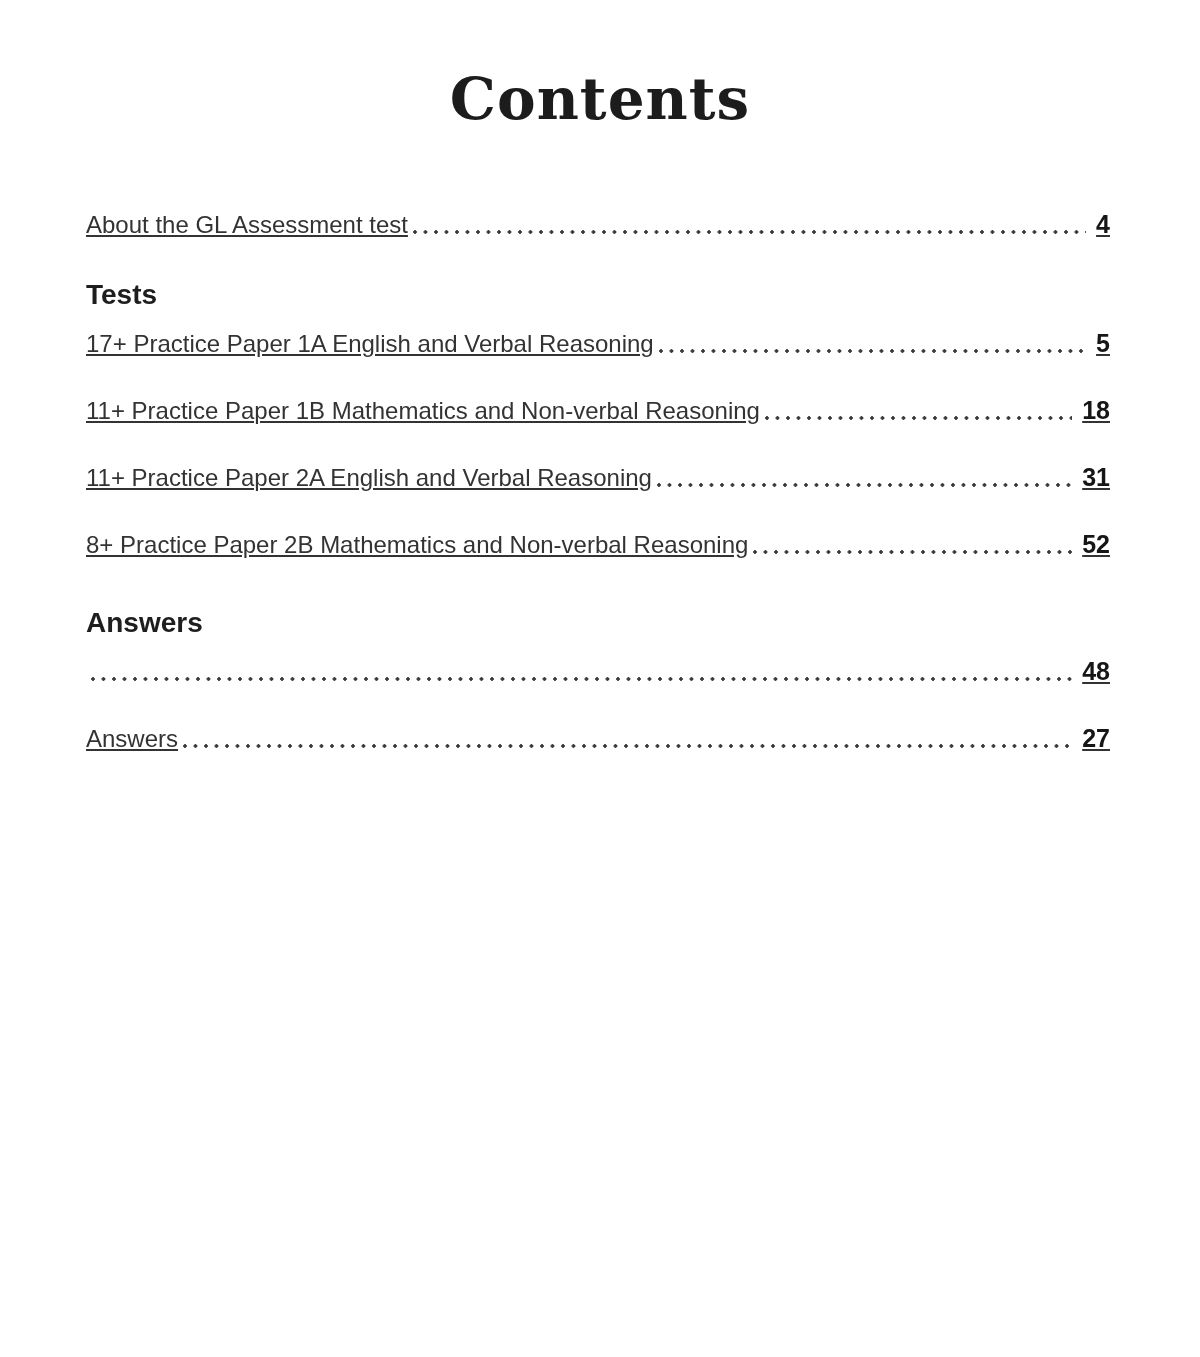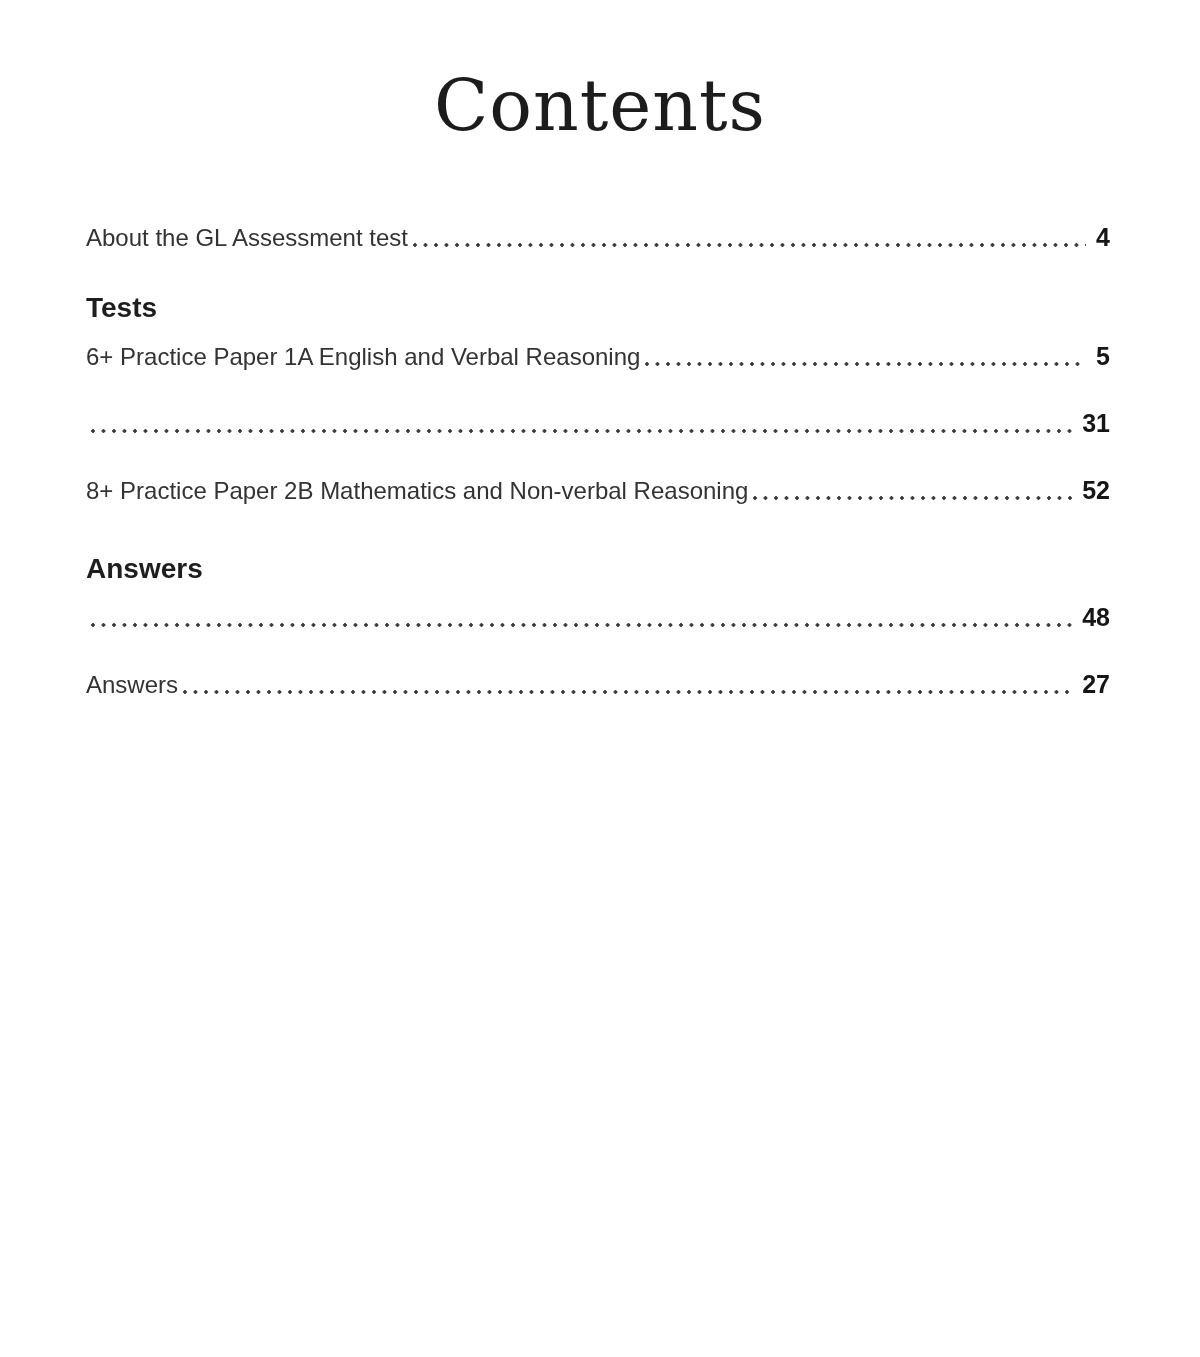--- a/index.html
+++ b/index.html
@@ -10,37 +10,38 @@
     margin: 0 auto;
     background: #ffffff;
     font-family: "Liberation Sans", sans-serif;
     color: #2e2e2e;
     overflow: hidden;
   }
   .doc-title {
     padding-top: 70px;
     text-align: center;
     font-family: "DejaVu Serif", serif;
-    font-weight: 400;
-    font-size: 71px;
+    font-weight: 700;
+    font-size: 58px;
     line-height: 1.0;
     color: #1c1c1c;
     letter-spacing: 1px;
   }
   .toc {
     margin-top: 80px;
     padding-left: 86px;
     padding-right: 90px;
   }
   .toc-row {
     display: flex;
     align-items: baseline;
     font-size: 24px;
     line-height: 33px;
     color: #333333;
+    text-decoration: underline;
   }
   .toc-row + .toc-row { margin-top: 34px; }
   .toc-label { white-space: nowrap; }
   .toc-leader {
     flex: 1;
     align-self: flex-end;
     height: 4px;
     margin: 0 4px 7px 5px;
     background-image: radial-gradient(circle at 2px 2px, #3a3a3a 1.55px, rgba(0,0,0,0) 1.9px);
     background-size: 10.5px 4px;
@@ -75,25 +76,31 @@
 
     <div class="toc-row">
       <span class="toc-label">About the GL Assessment test</span>
       <span class="toc-leader"></span>
       <span class="toc-page">4</span>
     </div>
 
     <div class="toc-heading heading-tests">Tests</div>
     <div class="toc-entries">
       <div class="toc-row">
-        <span class="toc-label">6+ Practice Paper 1A English and Verbal Reasoning</span>
+        <span class="toc-label">17+ Practice Paper 1A English and Verbal Reasoning</span>
         <span class="toc-leader"></span>
         <span class="toc-page">5</span>
       </div>
       <div class="toc-row">
+        <span class="toc-label">11+ Practice Paper 1B Mathematics and Non-verbal Reasoning</span>
+        <span class="toc-leader"></span>
+        <span class="toc-page">18</span>
+      </div>
+      <div class="toc-row">
+        <span class="toc-label">11+ Practice Paper 2A English and Verbal Reasoning</span>
         <span class="toc-leader"></span>
         <span class="toc-page">31</span>
       </div>
       <div class="toc-row">
         <span class="toc-label">8+ Practice Paper 2B Mathematics and Non-verbal Reasoning</span>
         <span class="toc-leader"></span>
         <span class="toc-page">52</span>
       </div>
     </div>
 

